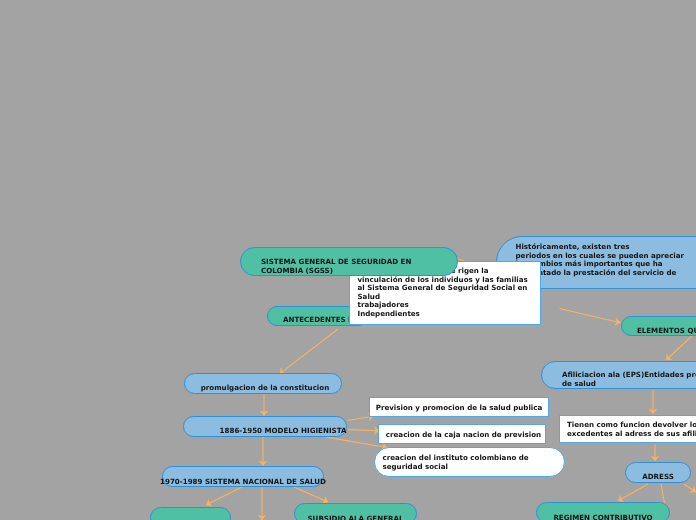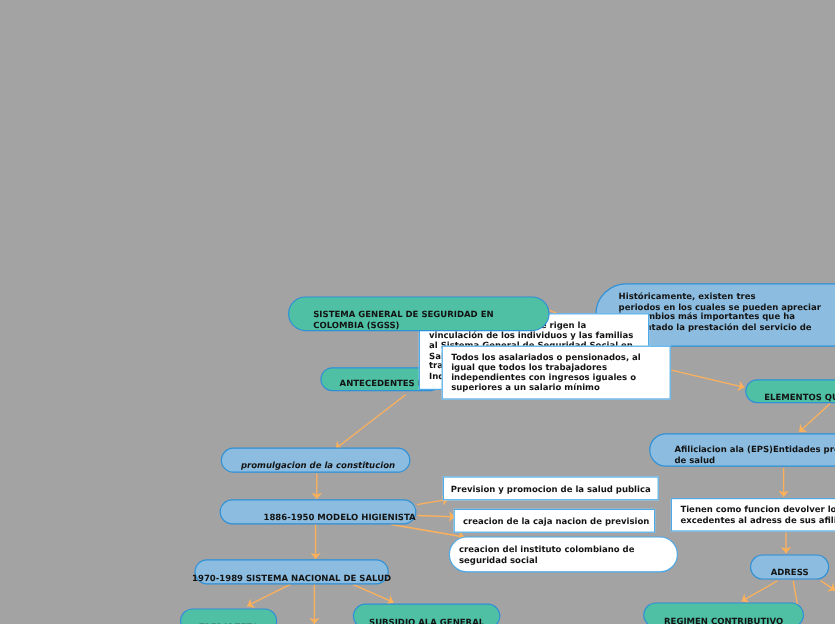--- a/index.html
+++ b/index.html
@@ -73,26 +73,20 @@
 Salud
 trabajadores
 Independientes</span>
   </div>
 
   <div class="node teal" style="left:240px;top:247px;width:218px;height:29px;padding-left:20px;padding-top:3px;">
     <span>SISTEMA GENERAL DE SEGURIDAD EN
 COLOMBIA (SGSS)</span>
   </div>
 
-  <div class="note" style="left:368px;top:287.6px;width:191px;height:45.5px;padding-left:7px;line-height:8.5px;padding-top:1px;">
-    <span>Todos los asalariados o pensionados, al
-igual que todos los trabajadores
-independientes con ingresos iguales o
-superiores a un salario mínimo</span>
-  </div>
 
   <div class="node teal" style="left:621.4px;top:316.3px;width:112px;height:20px;padding-left:14.5px;padding-top:2px;">
     <span>ELEMENTOS QUE</span>
   </div>
 
   <div class="node blue" style="left:541px;top:361px;width:200px;height:28px;padding-left:20px;padding-top:2px;">
     <span>Afiliciacion ala (EPS)Entidades promotoras
 de salud</span>
   </div>
 
@@ -102,21 +96,21 @@
   </div>
 
   <div class="node blue" style="left:625px;top:462px;width:66px;height:20.5px;justify-content:center;padding-top:1px;">
     <span>ADRESS</span>
   </div>
 
   <div class="node teal" style="left:536px;top:502px;width:134px;height:21px;justify-content:center;padding-top:1px;">
     <span>REGIMEN CONTRIBUTIVO</span>
   </div>
 
-  <div class="node blue" style="left:184px;top:373px;width:158px;height:20.5px;justify-content:center;padding-left:4px;padding-top:1px;font-style:italic;">
+  <div class="node blue" style="left:184px;top:373px;width:158px;height:20.5px;justify-content:center;padding-left:4px;padding-top:1px;">
     <span>promulgacion de la constitucion</span>
   </div>
 
   <div class="node blue" style="left:183px;top:416px;width:164px;height:20.5px;justify-content:center;padding-top:1px;padding-left:36px;">
     <span>1886-1950 MODELO HIGIENISTA</span>
   </div>
 
   <div class="node blue" style="left:162px;top:466px;width:162px;height:21px;justify-content:center;">
     <span>1970-1989 SISTEMA NACIONAL DE SALUD</span>
   </div>

